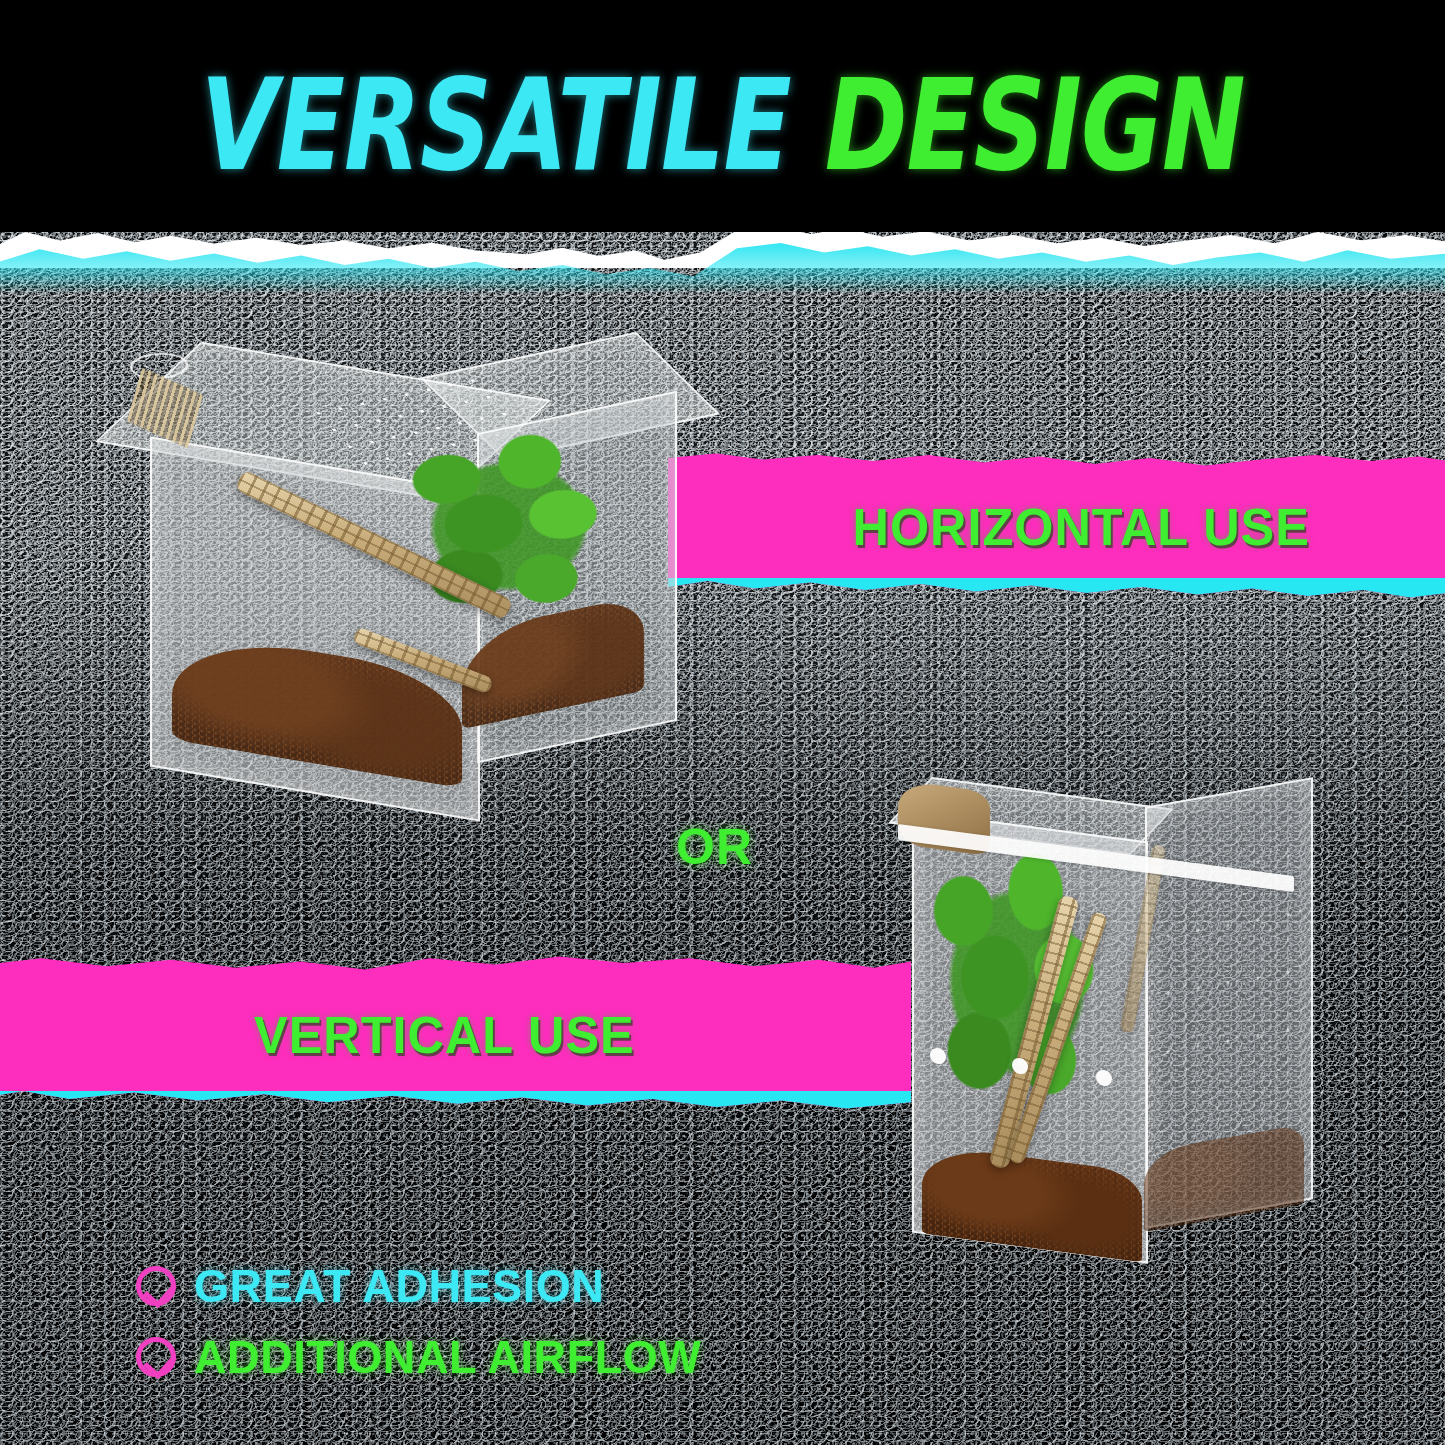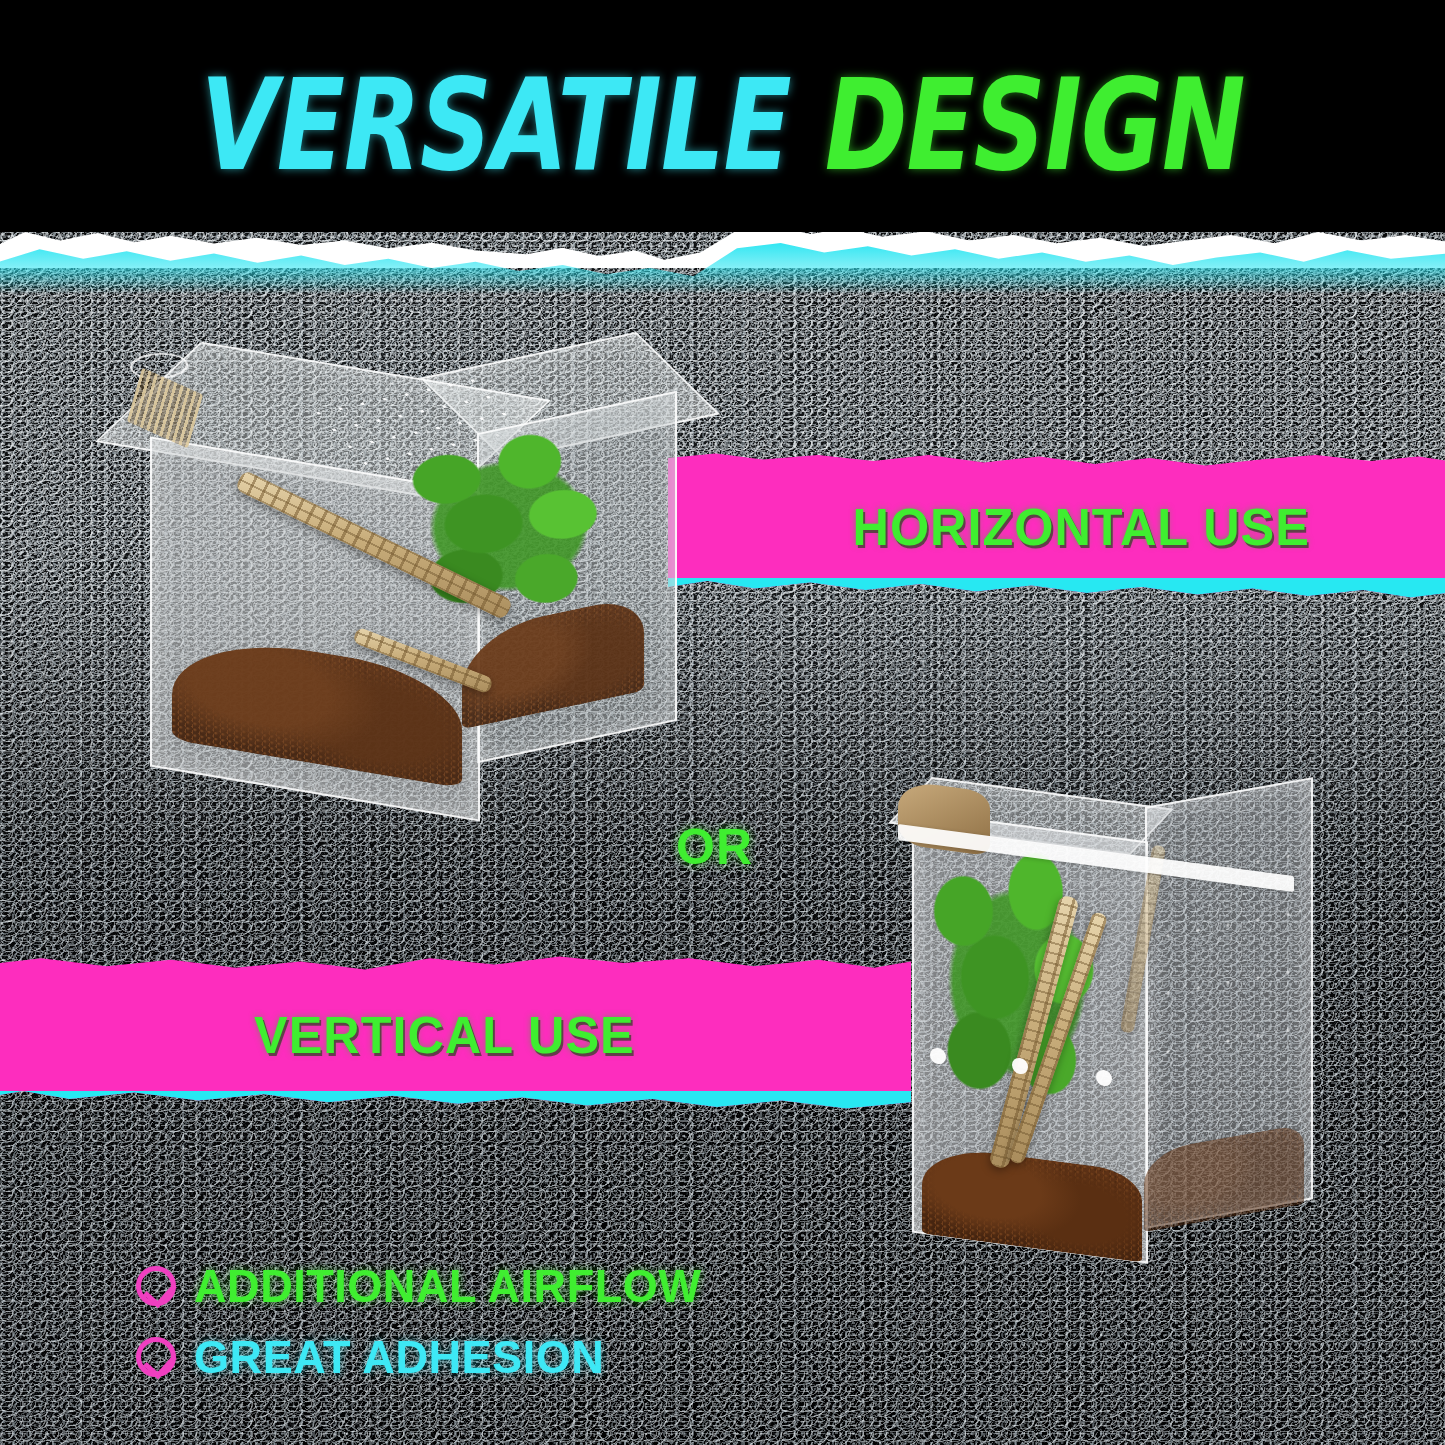--- a/index.html
+++ b/index.html
@@ -451,25 +451,25 @@
     <div class="branch branch2"></div>
     <div class="divider"></div>
     <div class="knob1"></div>
     <div class="knob2"></div>
     <div class="knob3"></div>
   </div>
 
   <div id="feature-list">
     <div class="feature-row">
       <span class="check-icon"></span>
-      <span class="feature-label green">ADDITIONAL AIRFLOW</span>
+      <span class="feature-label cyan">GREAT ADHESION</span>
     </div>
     <div class="feature-row">
       <span class="check-icon"></span>
-      <span class="feature-label cyan">GREAT ADHESION</span>
+      <span class="feature-label green">ADDITIONAL AIRFLOW</span>
     </div>
   </div>
 
   <div class="torn-top">
     <div class="white-rip"></div>
     <div class="cyan-rip"></div>
   </div>
 
   <div class="header-band">
     <div class="title"><span class="t-cyan">VERSATILE</span><span> </span><span class="t-green">DESIGN</span></div>

